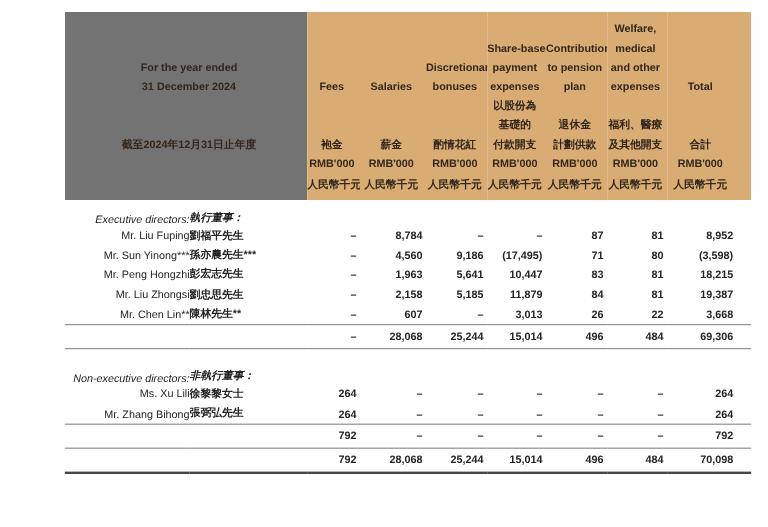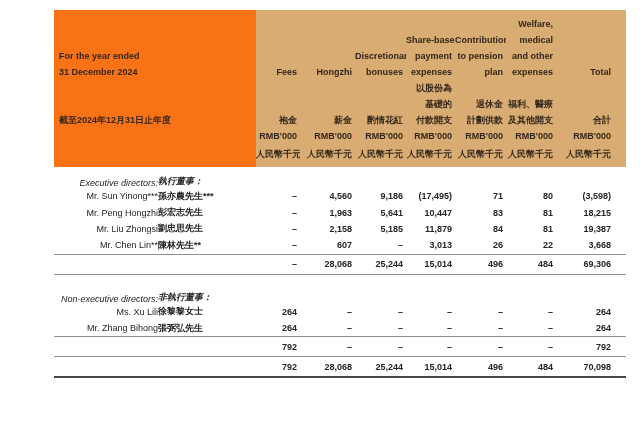--- a/index.html
+++ b/index.html
@@ -7,24 +7,24 @@
     width:640px;height:439px;background:#ffffff;position:relative;overflow:hidden;
     font-family:"Liberation Sans", sans-serif;color:#242424;
     -webkit-font-smoothing:antialiased;
   }
   .sheet{position:absolute;left:54px;top:10px;width:572px;}
   table{width:572px;border-collapse:collapse;table-layout:fixed;}
   td,th{padding:0;font-size:9px;overflow:hidden;white-space:nowrap;}
 
   
   th{vertical-align:top;font-weight:bold;color:#33261a;}
-  th.hleft{background:#f97316;text-align:left;padding-left:5px;}
+  th.hleft{background:#737373;text-align:left;padding-left:5px;}
   th.hnum{background:#d9ac73;text-align:right;padding-right:3px;}
   th.hnum.last{padding-right:15px;}
-  .hwrap{padding-top:6px;padding-bottom:5px;}
+  .hwrap{padding-top:6px;padding-bottom:5px;text-align:center;}
   .hb{display:flex;flex-direction:column;justify-content:flex-end;line-height:16px;}
   .hb.en{height:64px;}
   .hb.zh{height:48px;}
   .hline{height:16px;}
   .rmb{height:16px;line-height:16px;}
   .unit{height:18px;line-height:20px;}
 
   
   td.lab{text-align:right;padding-left:2px;}
   td.lab2{text-align:left;font-weight:bold;}
@@ -80,21 +80,21 @@
                 <div class="hline">袍金</div>
               </div>
         <div class="rmb">RMB'000</div>
         <div class="unit">人民幣千元</div>
       </div>
     </th>
 
     <th class="hnum">
       <div class="hwrap">
         <div class="hb en">
-                <div class="hline">Hongzhi</div>
+                <div class="hline">Salaries</div>
               </div>
         <div class="hb zh">
                 <div class="hline">薪金</div>
               </div>
         <div class="rmb">RMB'000</div>
         <div class="unit">人民幣千元</div>
       </div>
     </th>
 
     <th class="hnum">
@@ -175,20 +175,31 @@
     </th>
   </tr>
 
   <tr class="section-first">
     <td class="lab ital">Executive directors:</td>
     <td class="lab2 ital">執行董事：</td>
     <td colspan="7"></td>
   </tr>
 
 
+  <tr class="person">
+    <td class="lab">Mr. Liu Fuping</td>
+    <td class="lab2">劉福平先生</td>
+    <td class="num">–</td>
+    <td class="num">8,784</td>
+    <td class="num">–</td>
+    <td class="num">–</td>
+    <td class="num">87</td>
+    <td class="num">81</td>
+    <td class="num last">8,952</td>
+  </tr>
 
   <tr class="person">
     <td class="lab">Mr. Sun Yinong***</td>
     <td class="lab2">孫亦農先生***</td>
     <td class="num">–</td>
     <td class="num">4,560</td>
     <td class="num">9,186</td>
     <td class="num">(17,495)</td>
     <td class="num">71</td>
     <td class="num">80</td>

